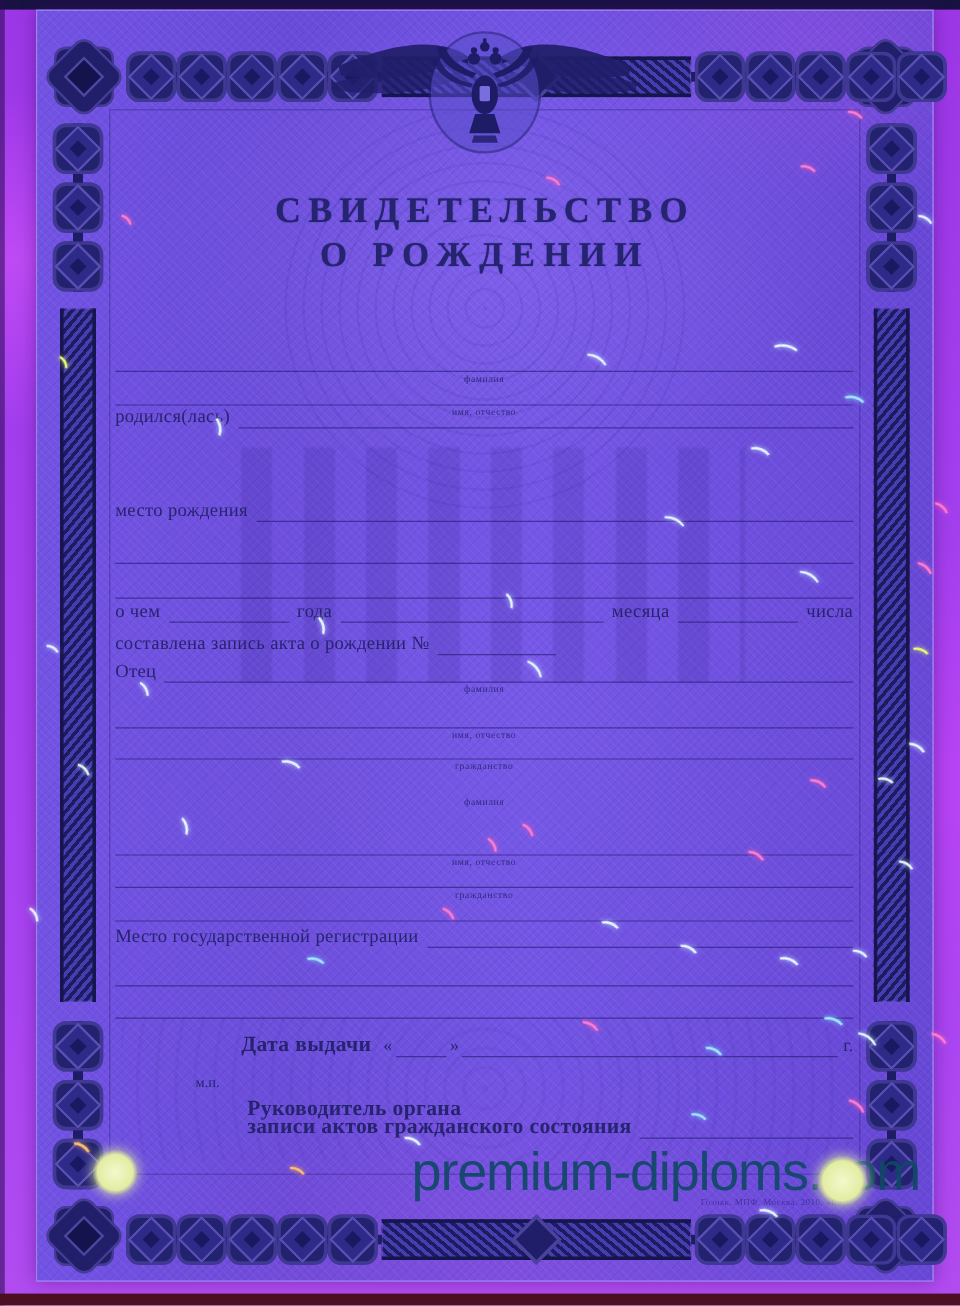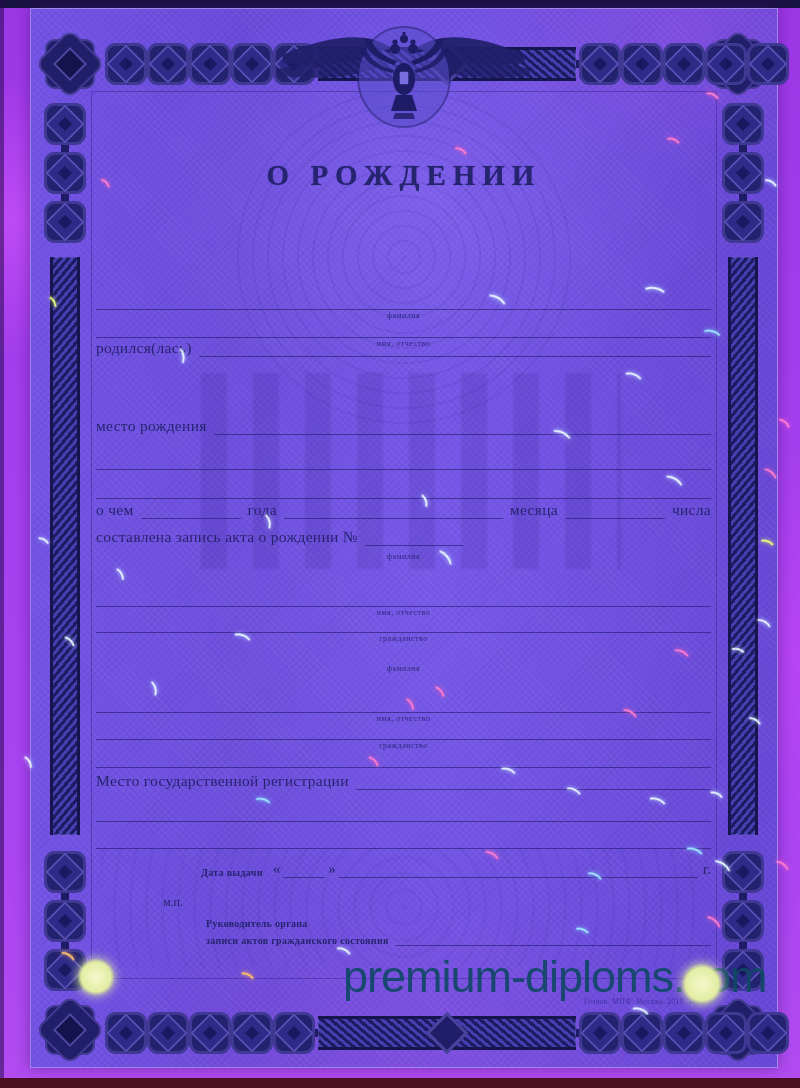--- a/index.html
+++ b/index.html
@@ -100,21 +100,21 @@
 
   
   .content{position:absolute;left:65px;right:66px;top:0;bottom:0;color:#26246f;}
   .row{position:absolute;left:0;right:0;}
   .lineflex{display:flex;align-items:flex-end;}
   .rule{flex:1;border-bottom:1px solid rgba(32,27,110,.62);height:17px;}
   .lbl{font-size:15.5px;white-space:nowrap;margin-right:7px;letter-spacing:.3px;}
   .lbl.mid{margin-left:7px;}
   .cap{text-align:center;font-size:8px;letter-spacing:.5px;color:#2c2a7e;margin-top:1px;}
   .sm{font-size:12px;}
-  .strong{font-weight:bold;font-size:10px;letter-spacing:.3px;}
+  .strong{font-weight:bold;font-size:18px;letter-spacing:.3px;}
   .quote{font-size:15px;margin:0 3px;}
   .qrule{flex:0 0 42px;border-bottom:1px solid rgba(32,27,110,.62);height:17px;}
   .gsuffix{font-size:15px;margin-left:5px;}
 
   
   .watermark{position:absolute;left:312px;top:942px;font-family:"Liberation Sans","DejaVu Sans",sans-serif;
     font-size:45px;letter-spacing:-1px;color:rgba(16,72,102,.92);white-space:nowrap;}
   .imprint{position:absolute;left:553px;top:988px;font-size:7.5px;color:#3c2f9e;
     letter-spacing:.4px;white-space:nowrap;opacity:.9;}
 
@@ -233,20 +233,21 @@
         <path d="M128,58 C110,54 100,46 96,34 L102,34 C106,44 116,52 130,55 Z" opacity="0.85"></path>
         <path d="M152,58 C170,54 180,46 184,34 L178,34 C174,44 164,52 150,55 Z" opacity="0.85"></path>
         <path d="M132,80 L148,80 L153,96 L127,96 Z"></path>
         <path d="M131,98 L149,98 L151,104 L129,104 Z" opacity="0.8"></path>
       </g>
       <rect x="135" y="56" width="10" height="14" rx="2" fill="#7a6de0" stroke="#1e1c66" stroke-width="1.3"></rect>
     </svg>
   </div>
 
   <div class="title">
+    <div class="t1">СВИДЕТЕЛЬСТВО</div>
     <div class="t2">О РОЖДЕНИИ</div>
   </div>
 
   <div class="content">
 
     <div class="row" style="top:283px">
       <div class="lineflex">
           <div class="rule"></div>
         </div>
       <div class="cap">фамилия</div>
@@ -298,20 +299,24 @@
     </div>
 
     <div class="row" style="top:519px;right:248px">
       <div class="lineflex">
         <span class="lbl">составлена запись акта о рождении №</span>
         <div class="rule"></div>
       </div>
     </div>
 
     <div class="row" style="top:542px">
+      <div class="lineflex">
+        <span class="lbl">Отец</span>
+        <div class="rule"></div>
+      </div>
       <div class="cap">фамилия</div>
     </div>
 
     <div class="row" style="top:580px">
       <div class="lineflex">
           <div class="rule"></div>
         </div>
       <div class="cap">имя, отчество</div>
     </div>
 

